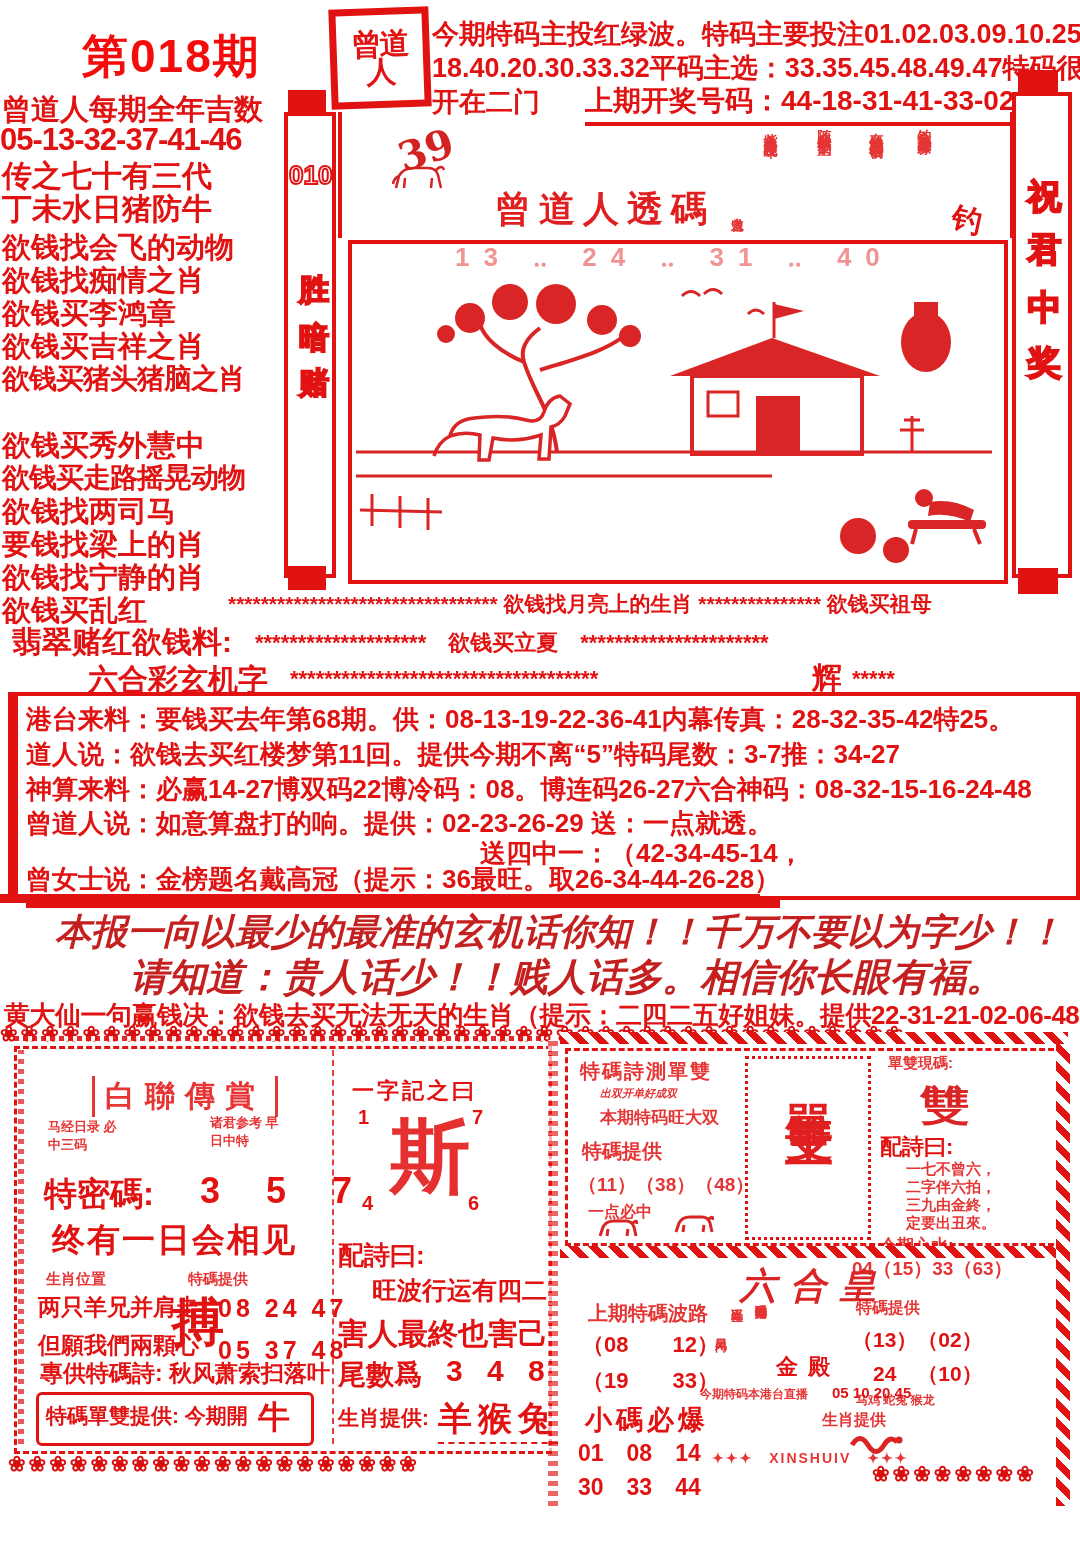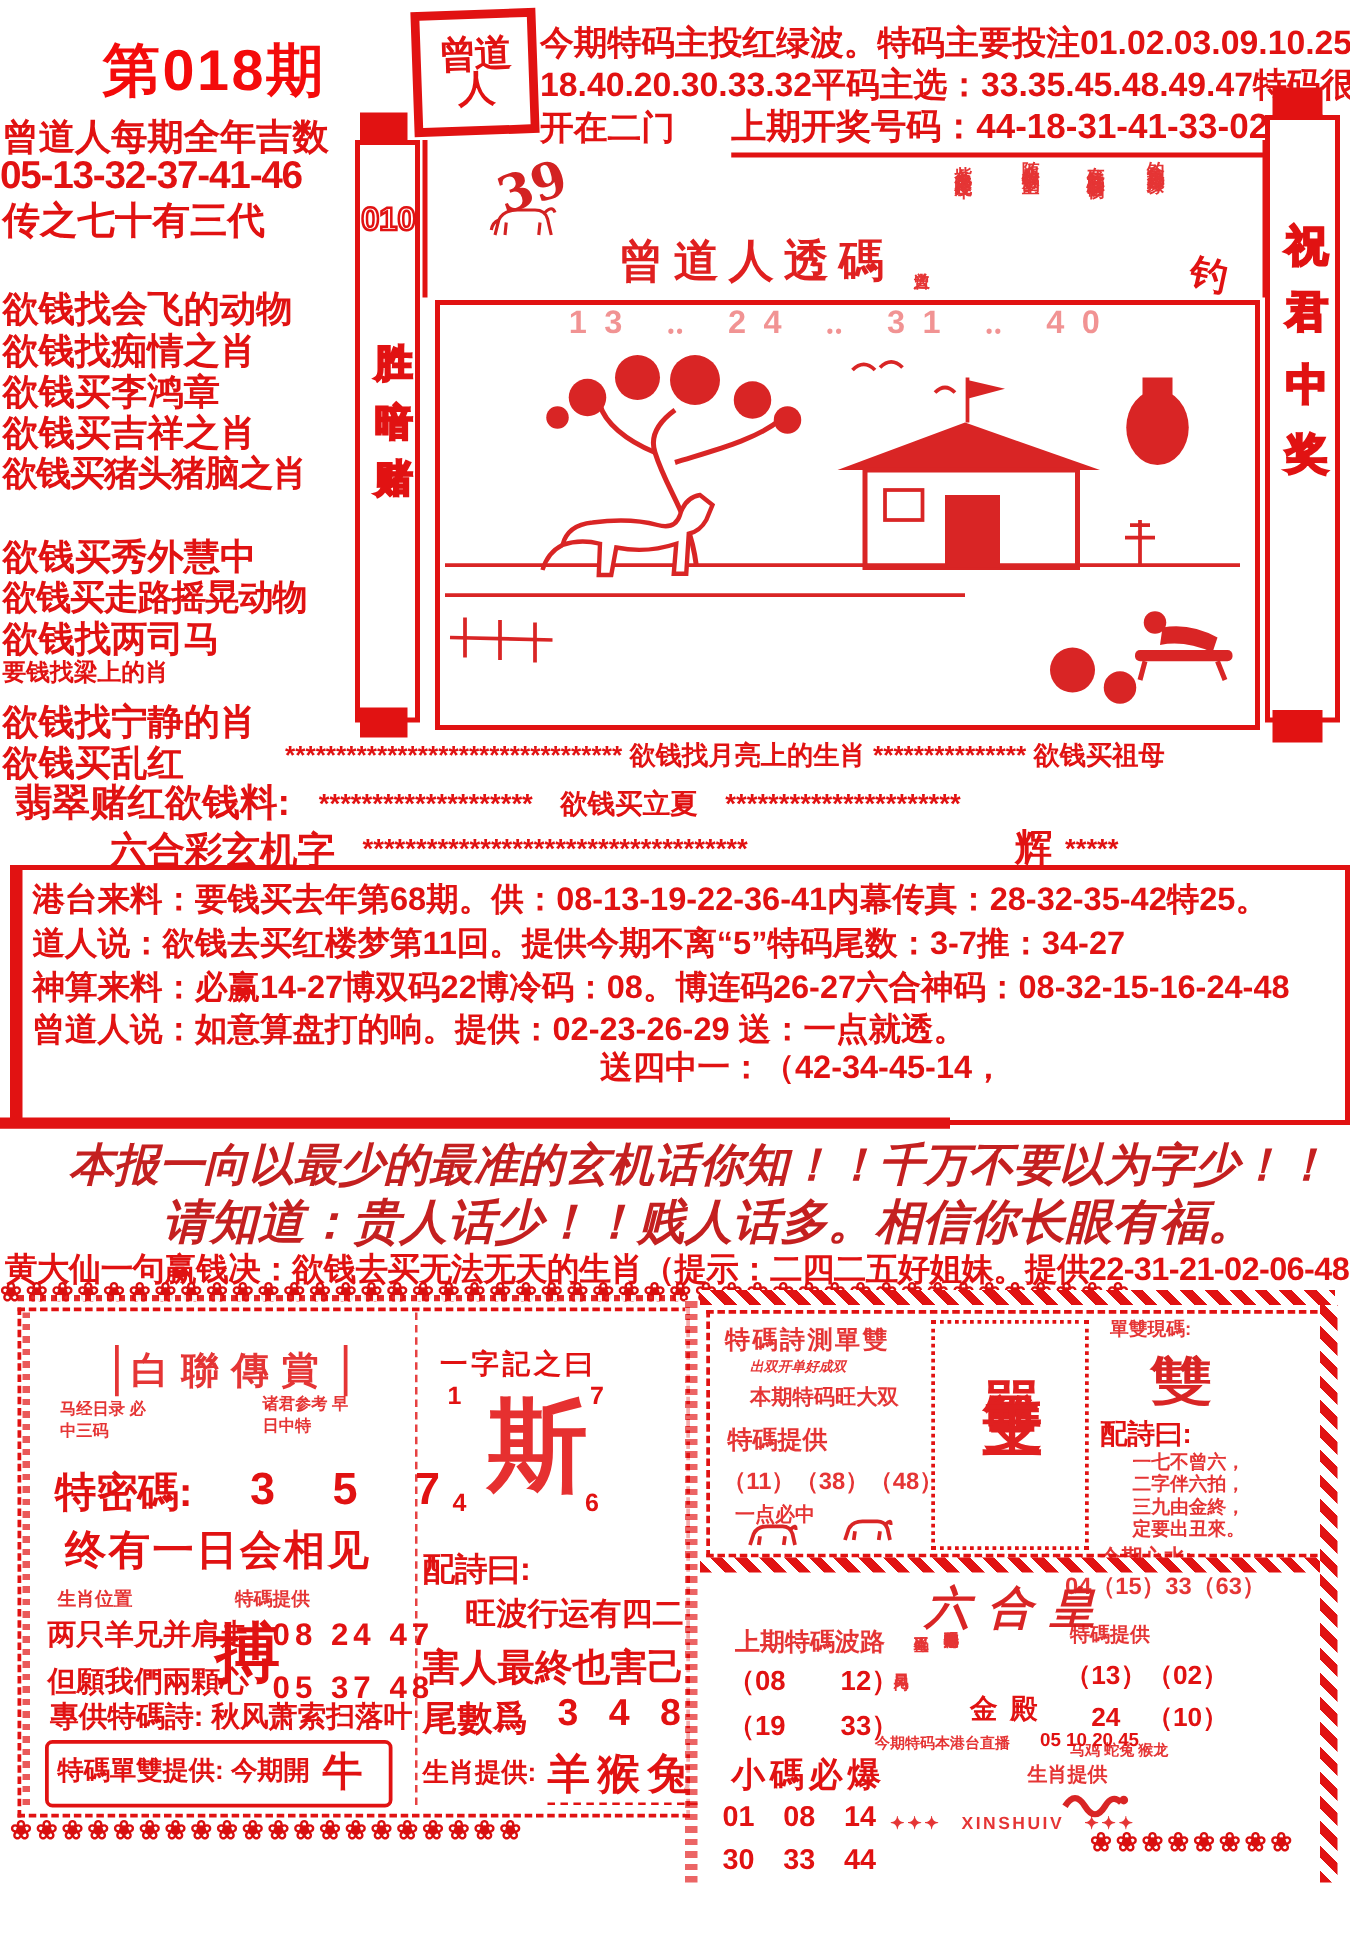--- a/index.html
+++ b/index.html
@@ -33,29 +33,30 @@
   </div>
 
   <div class="t" style="left:432px;top:16px;font-size:27px;">今期特码主投红绿波。特码主要投注01.02.03.09.10.25.23.24.</div>
   <div class="t" style="left:432px;top:50px;font-size:27px;">18.40.20.30.33.32平码主选：33.35.45.48.49.47特码很有可能</div>
   <div class="t" style="left:432px;top:84px;font-size:27px;">开在二门</div>
   <div class="t" style="left:585px;top:82px;font-size:28px;border-bottom:4px solid #e11212;padding-bottom:2px;">上期开奖号码：44-18-31-41-33-02+32</div>
 
   <div class="t" style="left:2px;top:90px;font-size:29px;">曾道人每期全年吉数</div>
   <div class="t" style="left:0px;top:122px;font-size:31px;letter-spacing:-1px;">05-13-32-37-41-46</div>
   <div class="t" style="left:2px;top:156px;font-size:30px;">传之七十有三代</div>
+  <div class="t" style="left:2px;top:189px;font-size:30px;">丁未水日猪防牛</div>
   <div class="t" style="left:2px;top:228px;font-size:29px;">欲钱找会飞的动物</div>
   <div class="t" style="left:2px;top:261px;font-size:29px;">欲钱找痴情之肖</div>
   <div class="t" style="left:2px;top:294px;font-size:29px;">欲钱买李鸿章</div>
   <div class="t" style="left:2px;top:327px;font-size:29px;">欲钱买吉祥之肖</div>
   <div class="t" style="left:2px;top:360px;font-size:28px;letter-spacing:-1px;">欲钱买猪头猪脑之肖</div>
   <div class="t" style="left:2px;top:426px;font-size:29px;">欲钱买秀外慧中</div>
   <div class="t" style="left:2px;top:459px;font-size:28px;letter-spacing:-1px;">欲钱买走路摇晃动物</div>
   <div class="t" style="left:2px;top:492px;font-size:29px;">欲钱找两司马</div>
-  <div class="t" style="left:2px;top:525px;font-size:19px;">要钱找梁上的肖</div>
+  <div class="t" style="left:2px;top:525px;font-size:29px;">要钱找梁上的肖</div>
   <div class="t" style="left:2px;top:558px;font-size:29px;">欲钱找宁静的肖</div>
   <div class="t" style="left:2px;top:591px;font-size:29px;">欲钱买乱红</div>
 
   <div class="banner" style="left:284px;top:112px;width:44px;height:458px;"></div>
   <div class="tab" style="left:288px;top:90px;width:38px;height:24px;"></div>
   <div class="tab" style="left:288px;top:566px;width:38px;height:24px;"></div>
   <div class="t outline" style="left:289px;top:160px;font-size:26px;">010</div>
   <div class="t vert outline" style="left:293px;top:250px;font-size:30px;letter-spacing:46px;">胜暗赌</div>
 
   <div class="banner" style="left:1012px;top:92px;width:52px;height:478px;"></div>
@@ -151,20 +152,21 @@
   <div class="t" style="left:290px;top:666px;font-size:22px;">************************************</div>
   <div class="t" style="left:812px;top:658px;font-size:30px;">辉</div>
   <div class="t" style="left:852px;top:666px;font-size:22px;">*****</div>
 
   <div style="position:absolute;left:8px;top:692px;width:1058px;height:200px;border:4px solid #e11212;border-left-width:10px;border-right-width:8px;"></div>
   <div class="t" style="left:26px;top:702px;font-size:26px;">港台来料：要钱买去年第68期。供：08-13-19-22-36-41内幕传真：28-32-35-42特25。</div>
   <div class="t" style="left:26px;top:737px;font-size:26px;">道人说：欲钱去买红楼梦第11回。提供今期不离“5”特码尾数：3-7推：34-27</div>
   <div class="t" style="left:26px;top:772px;font-size:26px;">神算来料：必赢14-27博双码22博冷码：08。博连码26-27六合神码：08-32-15-16-24-48</div>
   <div class="t" style="left:26px;top:806px;font-size:26px;">曾道人说：如意算盘打的响。提供：02-23-26-29 送：一点就透。</div>
   <div class="t" style="left:480px;top:836px;font-size:26px;">送四中一：（42-34-45-14，</div>
+  <div class="t" style="left:26px;top:862px;font-size:26px;border-bottom:8px solid #e11212;padding-bottom:3px;">曾女士说：金榜题名戴高冠（提示：36最旺。取26-34-44-26-28）</div>
 
   <div class="tab" style="left:0px;top:894px;width:760px;height:9px;"></div>
   <div class="t slog" style="left:55px;top:908px;font-size:36px;">本报一向以最少的最准的玄机话你知！！千万不要以为字少！！</div>
   <div class="t slog" style="left:130px;top:952px;font-size:38px;">请知道：贵人话少！！贱人话多。相信你长眼有福。</div>
   <div class="t" style="left:4px;top:998px;font-size:26px;letter-spacing:-0.5px;">黄大仙一句赢钱决：欲钱去买无法无天的生肖（提示：二四二五好姐妹。提供22-31-21-02-06-48-49）</div>
   <div class="t flowers" style="left:0px;top:1022px;width:1080px;overflow:hidden;">❀❀❀❀❀❀❀❀❀❀❀❀❀❀❀❀❀❀❀❀❀❀❀❀❀❀❀❀❀❀❀❀❀❀❀❀❀❀❀❀❀❀❀❀</div>
 
   <div class="dotbar" style="left:14px;top:1036px;width:530px;height:5px;"></div>
   <div style="position:absolute;left:14px;top:1046px;width:532px;height:402px;border:3px dashed #e11212;"></div>
   <div class="stripeV" style="left:18px;top:1050px;width:6px;height:394px;opacity:.7;"></div>

